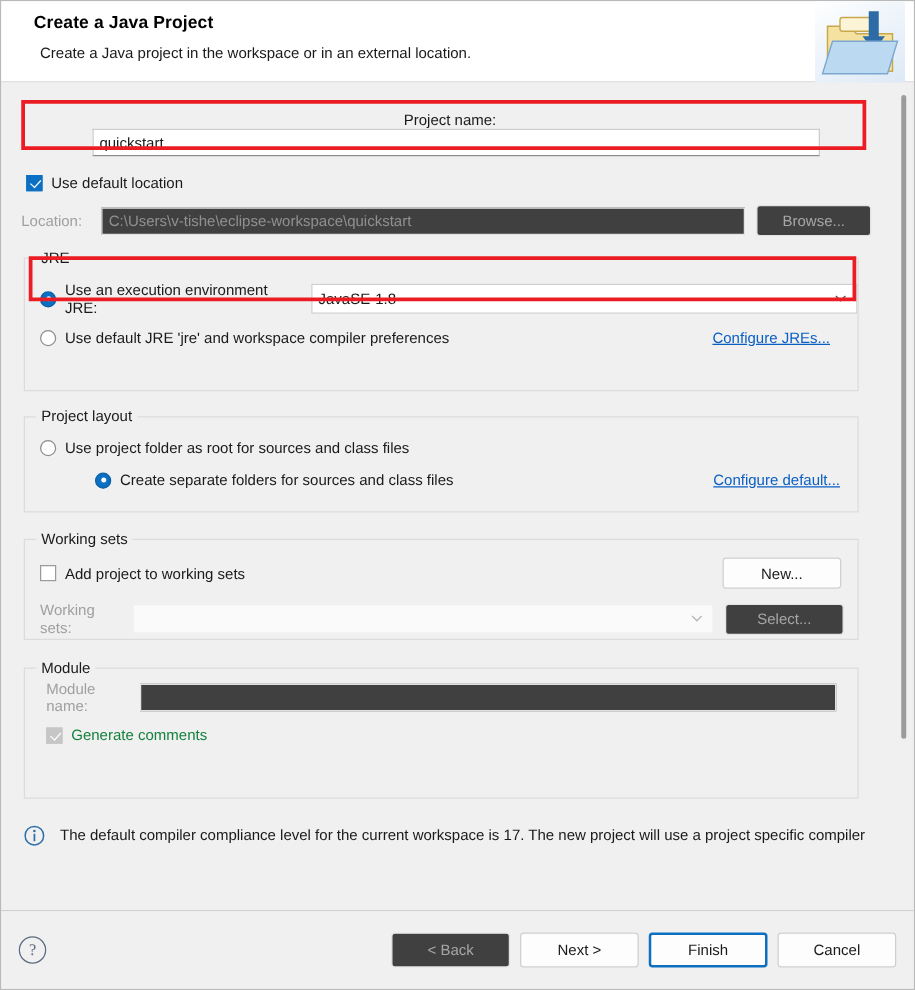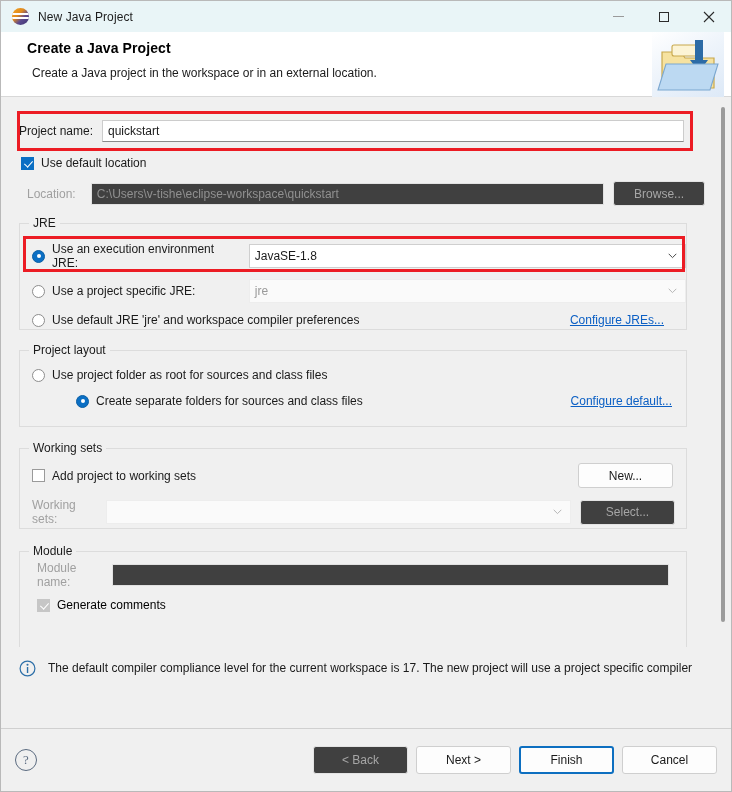--- a/index.html
+++ b/index.html
@@ -322,37 +322,20 @@
     display: flex;
     gap: 8px;
   }
   #btn-group .btn { width: 95px; height: 28px; }
 </style>
 </head>
 <body>
 
 <div id="window">
 
-  <div id="titlebar">
-    <div id="eclipse-logo"></div>
-    <div id="title-text">New Java Project</div>
-    <div id="win-buttons">
-      <div class="win-btn">
-        <span class="wb-min"></span>
-      </div>
-      <div class="win-btn">
-        <span class="wb-max"></span>
-      </div>
-      <div class="win-btn close">
-        <svg width="12" height="12" viewBox="0 0 12 12">
-          <path d="M1 1 L11 11 M11 1 L1 11" stroke="#2b2b2b" stroke-width="1.1" fill="none"></path>
-        </svg>
-      </div>
-    </div>
-  </div>
 
   <div id="banner">
     <div id="banner-title">Create a Java Project</div>
     <div id="banner-desc">Create a Java project in the workspace or in an external location.</div>
     <div id="banner-icon">
       <svg width="72" height="65" viewBox="0 0 72 65">
         <path d="M10 20 L10 56 L62 56 L62 26 L33 26 L29 20 Z" fill="#f6e2a0" stroke="#c8a84c" stroke-width="1.2"></path>
         <rect x="20" y="13" width="26" height="11" rx="2" fill="#fcf4d6" stroke="#c8a84c" stroke-width="1.1"></rect>
         <rect x="43" y="8" width="8" height="24" fill="#2c6ba6"></rect>
         <path d="M38 28 L56 28 L47 40 Z" fill="#2c6ba6"></path>
@@ -362,60 +345,50 @@
   </div>
 
   <div id="content">
 
     <div id="scroll-track">
       <div id="scroll-thumb"></div>
     </div>
 
     <div id="pane">
 
-      <div class="row" style="margin:23px 0 0 18px;">
+      <div class="row" style="margin:23px 0 0 18px;flex-direction:column;">
         <div class="label" style="width:78px;">Project name:</div>
         <div class="textfield" style="width:582px; margin-left:5px;" title="">quickstart</div>
       </div>
 
       <div class="row" style="margin:14px 0 0 20px;">
         <span class="check on"></span>
         <span class="label" style="margin-left:7px;">Use default location</span>
       </div>
 
-      <div class="row" style="margin:11px 0 0 26px;">
+      <div class="row" style="margin:11px 0 0 8px;justify-content:center;">
         <div class="label dim" style="width:60px;">Location:</div>
         <div class="textfield disabled" style="width:515px; margin-left:4px;">C:\Users\v-tishe\eclipse-workspace\quickstart</div>
         <div class="btn disabled" style="width:92px; margin-left:9px;">Browse...</div>
       </div>
 
       <div class="group" style="margin:17px 0 0 18px; width:668px; height:107px;">
         <span class="glegend">JRE</span>
 
         <div class="row" style="margin:18px 0 0 12px;">
           <span class="radio on"></span>
           <span class="label" style="margin-left:7px; width:192px;">Use an execution environment JRE:</span>
           <span class="combo" style="width:440px; margin-left:6px;">
             <span>JavaSE-1.8</span>
             <svg class="chev" viewBox="0 0 9 6">
               <path d="M0.7 0.8 L4.5 4.6 L8.3 0.8" stroke="#4a4a4a" stroke-width="1" fill="none"></path>
             </svg>
           </span>
         </div>
 
-        <div class="row" style="margin:9px 0 0 12px;">
-          <span class="radio"></span>
-          <span class="label" style="margin-left:7px; width:192px;">Use a project specific JRE:</span>
-          <span class="combo disabled" style="width:440px; margin-left:6px;">
-            <span>jre</span>
-            <svg class="chev" viewBox="0 0 9 6">
-              <path d="M0.7 0.8 L4.5 4.6 L8.3 0.8" stroke="#b5b5b5" stroke-width="1" fill="none"></path>
-            </svg>
-          </span>
-        </div>
 
         <div class="row" style="margin:10px 0 0 12px;">
           <span class="radio"></span>
           <span class="label" style="margin-left:7px;">Use default JRE 'jre' and workspace compiler preferences</span>
           <span class="link" style="margin-left:auto; margin-right:22px;">Configure JREs...</span>
         </div>
       </div>
 
       <div class="group" style="margin:20px 0 0 18px; width:668px; height:77px;">
         <span class="glegend">Project layout</span>
@@ -457,21 +430,21 @@
         <span class="glegend">Module</span>
 
 
         <div class="row" style="margin:9px 0 0 17px;">
           <span class="label dim" style="width:75px;">Module name:</span>
           <span class="textfield disabled" style="width:557px; margin-left:0px;"></span>
         </div>
 
         <div class="row" style="margin:9px 0 0 17px;">
           <span class="check on dis"></span>
-          <span class="label dim" style="margin-left:7px; color:#000000;">Generate comments</span>
+          <span class="label dim" style="margin-left:7px; color:#15803d;">Generate comments</span>
         </div>
       </div>
 
       <div class="redbox" style="left:16px; top:14px; width:676px; height:40px;"></div>
       <div class="redbox" style="left:22px; top:139px; width:662px; height:36px;"></div>
 
     </div>
   </div>
 
   <div id="status-strip">

